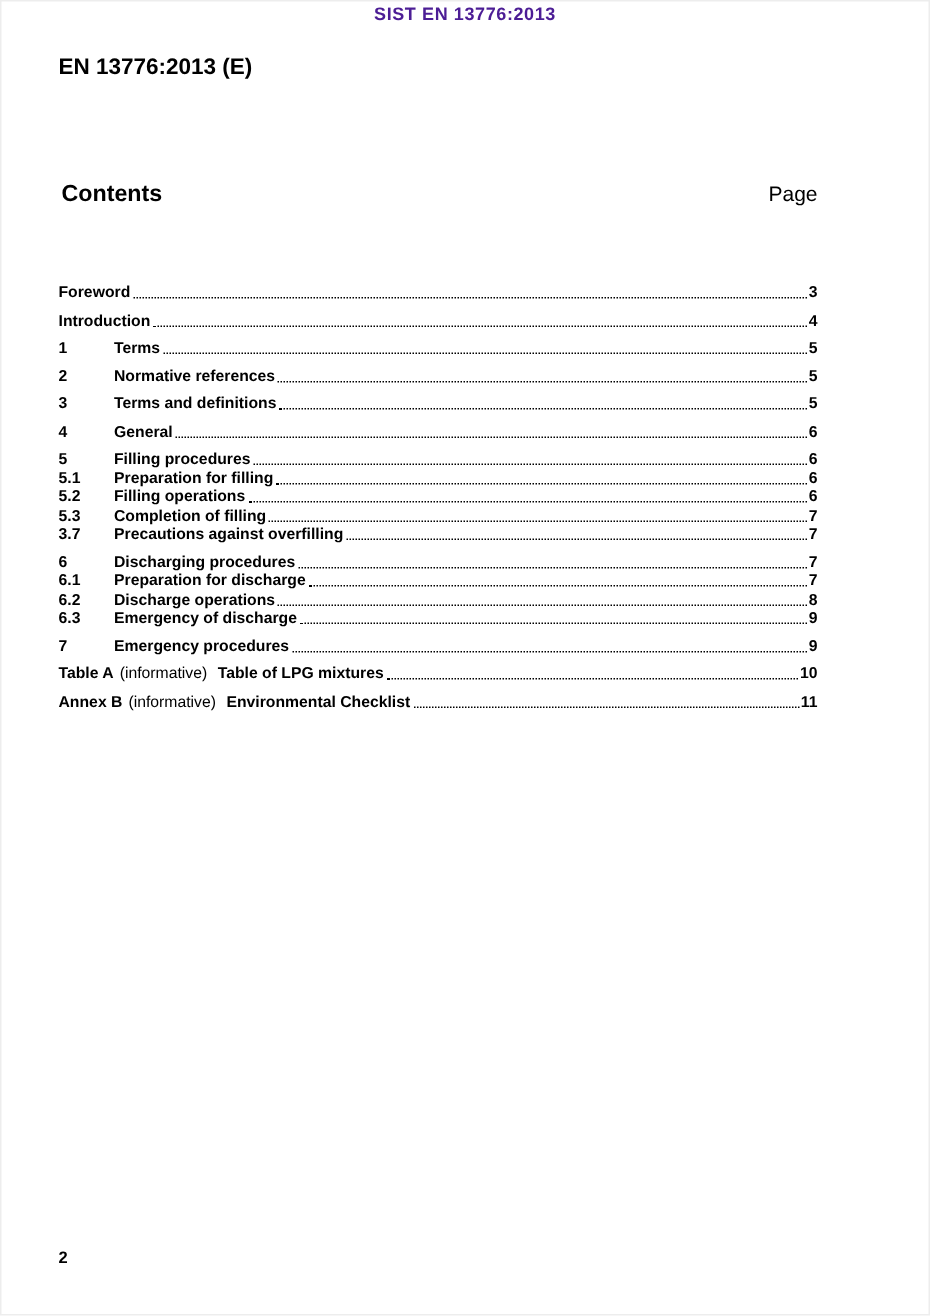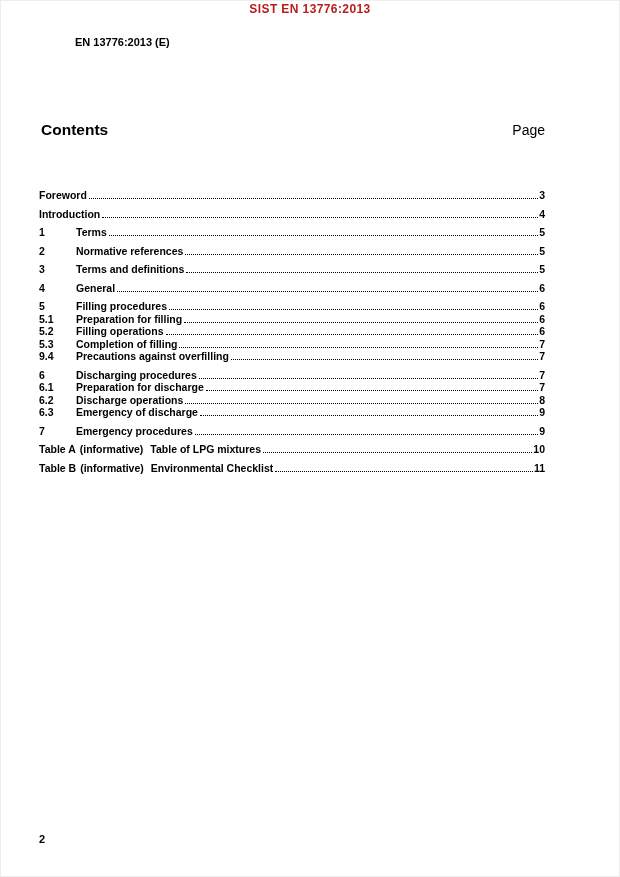--- a/index.html
+++ b/index.html
@@ -16,25 +16,25 @@
     border:1px solid #ededed;
     box-sizing:border-box;
     background:#fff;
   }
   .watermark {
     position:absolute; top:1px; left:0; right:0;
     text-align:center;
     font-weight:bold;
     font-size:12px;
     letter-spacing:0.4px;
-    color:#b91c1c;
+    color:#4c1d95;
   }
   .doc-ref {
     position:absolute; top:35px; left:38px;
-    font-weight:bold; font-size:11px;margin-left:36px;
+    font-weight:bold; font-size:15px;
   }
   .contents-row {
     position:absolute; top:120px; left:40px; right:74px;
     display:flex; justify-content:space-between; align-items:baseline;
   }
   .contents-row h1 {
     margin:0; font-size:15.5px; font-weight:bold;
     font-family:"Liberation Sans", sans-serif;
   }
   .contents-row .page-col {
@@ -45,21 +45,21 @@
   }
   .toc-row {
     display:flex; align-items:baseline;
     font-size:10.5px; font-weight:bold; line-height:12px;
     margin-top:6.5px;
   }
   .toc-row.tight { margin-top:0.5px; }
   .toc-row:first-child { margin-top:0; }
   .toc-row .num { flex:none; width:37px; }
   .toc-row .lbl { flex:none; white-space:nowrap; }
-  .toc-row .reg { font-weight:bold; margin:0 7px 0 4px; }
+  .toc-row .reg { font-weight:normal; margin:0 7px 0 4px; }
   .toc-row .leader {
     flex:1 1 auto;
     align-self:flex-end;
     border-bottom:1.5px dotted #000;
     margin:0 1px 2px 2px;
     min-width:12px;
     height:0;
   }
   .toc-row .pg { flex:none; }
   .footer-num {
@@ -134,21 +134,21 @@
         <span class="leader"></span>
         <span class="pg">6</span>
       </div>
       <div class="toc-row tight">
         <span class="num">5.3</span>
         <span class="lbl">Completion of filling</span>
         <span class="leader"></span>
         <span class="pg">7</span>
       </div>
       <div class="toc-row tight">
-        <span class="num">9.4</span>
+        <span class="num">3.7</span>
         <span class="lbl">Precautions against overfilling</span>
         <span class="leader"></span>
         <span class="pg">7</span>
       </div>
       <div class="toc-row">
         <span class="num">6</span>
         <span class="lbl">Discharging procedures</span>
         <span class="leader"></span>
         <span class="pg">7</span>
       </div>
@@ -175,21 +175,21 @@
         <span class="lbl">Emergency procedures</span>
         <span class="leader"></span>
         <span class="pg">9</span>
       </div>
       <div class="toc-row">
         <span class="lbl"><span>Table A</span><span class="reg">(informative)</span><span>Table of LPG mixtures</span></span>
         <span class="leader"></span>
         <span class="pg">10</span>
       </div>
       <div class="toc-row">
-        <span class="lbl"><span>Table B</span><span class="reg">(informative)</span><span>Environmental Checklist</span></span>
+        <span class="lbl"><span>Annex B</span><span class="reg">(informative)</span><span>Environmental Checklist</span></span>
         <span class="leader"></span>
         <span class="pg">11</span>
       </div>
     </div>
 
   <div class="footer-num">2</div>
 
 </div>
 
 </body></html>

